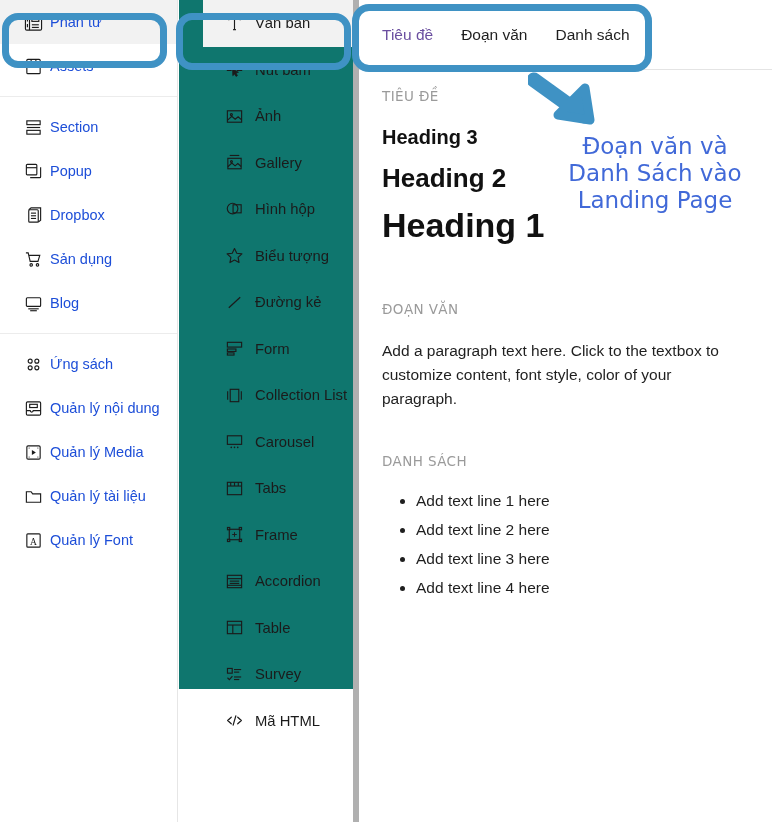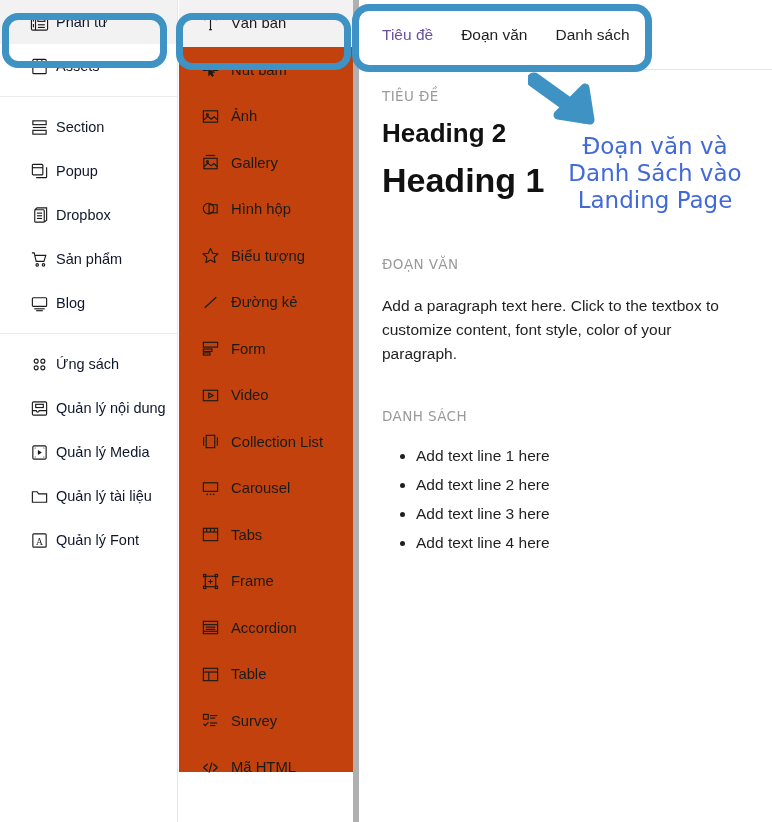--- a/index.html
+++ b/index.html
@@ -15,22 +15,22 @@
   #sidebar {
     position: absolute; left: 0; top: 0;
     width: 178px; height: 822px;
     background: #ffffff;
     border-right: 1px solid #e6e6e6;
   }
   .side-group { padding: 0; }
   .side-divider { height: 1px; background: #ececec; margin: 8px 0 8px 0; }
   .side-item {
     display: flex; align-items: center;
-    height: 44px; padding-left: 30px;
-    color: #0f172a; font-size: 14.5px;
+    height: 44px; padding-left: 24px;
+    color: #1d4ed8; font-size: 14.5px;
     cursor: pointer;
   }
   .side-item .ico { width: 26px; flex: 0 0 26px; display: flex; align-items: center; }
   .side-item .lbl { white-space: nowrap; }
   .side-item.active { background: #f2f2f2; }
 
   
   #hl-sidebar {
     position: absolute; left: 2px; top: 13px;
     width: 165px; height: 55px;
@@ -40,22 +40,23 @@
   #hl-sidebar .inner {
     position: absolute; inset: 0;
     border: 1px solid #cfcfcf;
     background: #f4f4f4;
     z-index: -1;
   }
 
   
   #elements {
     position: absolute; left: 179px; top: 0;
-    width: 174px; height: 772px;
-    background: #c2410c;
+    width: 174px; height: 689px;
+    background: #0f766e;
+    padding-left: 24px;
   }
   .el-item {
     display: flex; align-items: center;
     height: 46.5px; padding-left: 22px;
     color: #1b1b1b; font-size: 14.8px;
     cursor: pointer;
   }
   .el-item .ico { width: 30px; flex: 0 0 30px; display: flex; align-items: center; }
   .el-item.active { background: #f2f2f2; }
   #el-scrollbar {
@@ -203,21 +204,21 @@
       </div>
 
       <div class="side-item">
         <span class="ico">
           <svg width="19" height="19" viewBox="0 0 20 20" fill="none" stroke="#1b1b1b" stroke-width="1.2">
             <path d="M2 3 h2.4 l2.1 9 h8.2 l1.9 -6.3 h-11"></path>
             <circle cx="7.6" cy="15.7" r="1.3"></circle>
             <circle cx="14.2" cy="15.7" r="1.3"></circle>
           </svg>
         </span>
-        <span class="lbl">Sản phẩm</span>
+        <span class="lbl">Sản dụng</span>
       </div>
 
       <div class="side-item">
         <span class="ico">
           <svg width="19" height="19" viewBox="0 0 20 20" fill="none" stroke="#1b1b1b" stroke-width="1.2">
             <rect x="2.5" y="4" width="15" height="9" rx="1"></rect>
             <line x1="4.5" y1="15.6" x2="15.5" y2="15.6"></line>
             <line x1="6.5" y1="17.6" x2="13.5" y2="17.6"></line>
           </svg>
         </span>
@@ -366,29 +367,20 @@
       <span class="ico">
         <svg width="19" height="19" viewBox="0 0 20 20" fill="none" stroke="#1b1b1b" stroke-width="1.2">
           <rect x="2.5" y="3.5" width="15" height="5"></rect>
           <rect x="2.5" y="10.5" width="9" height="2.6"></rect>
           <rect x="2.5" y="14.6" width="7" height="2.3"></rect>
         </svg>
       </span>
       <span>Form</span>
     </div>
 
-    <div class="el-item">
-      <span class="ico">
-        <svg width="19" height="19" viewBox="0 0 20 20" fill="none" stroke="#1b1b1b" stroke-width="1.2">
-          <rect x="2.5" y="4.5" width="15" height="11"></rect>
-          <path d="M8.2 7.5 l4.6 2.5 l-4.6 2.5 z"></path>
-        </svg>
-      </span>
-      <span>Video</span>
-    </div>
 
     <div class="el-item">
       <span class="ico">
         <svg width="19" height="19" viewBox="0 0 20 20" fill="none" stroke="#1b1b1b" stroke-width="1.2">
           <rect x="5.5" y="3.5" width="9" height="13"></rect>
           <line x1="2.8" y1="5.5" x2="2.8" y2="14.5"></line>
           <line x1="17.2" y1="5.5" x2="17.2" y2="14.5"></line>
         </svg>
       </span>
       <span>Collection List</span>
@@ -487,20 +479,21 @@
 
   <div id="preview">
     <div id="tabbar">
       <span class="tab selected">Tiêu đề</span>
       <span class="tab">Đoạn văn</span>
       <span class="tab">Danh sách</span>
     </div>
 
     <div id="content">
       <div class="sec-label">TIÊU ĐỀ</div>
+      <div class="h3">Heading 3</div>
       <div class="h2">Heading 2</div>
       <div class="h1">Heading 1</div>
 
       <div class="sec-label" id="para-label">ĐOẠN VĂN</div>
       <div class="para">Add a paragraph text here. Click to the textbox to customize content, font style, color of your paragraph.</div>
 
       <div class="sec-label" id="list-label">DANH SÁCH</div>
       <ul class="bullets">
         <li>Add text line 1 here</li>
         <li>Add text line 2 here</li>

